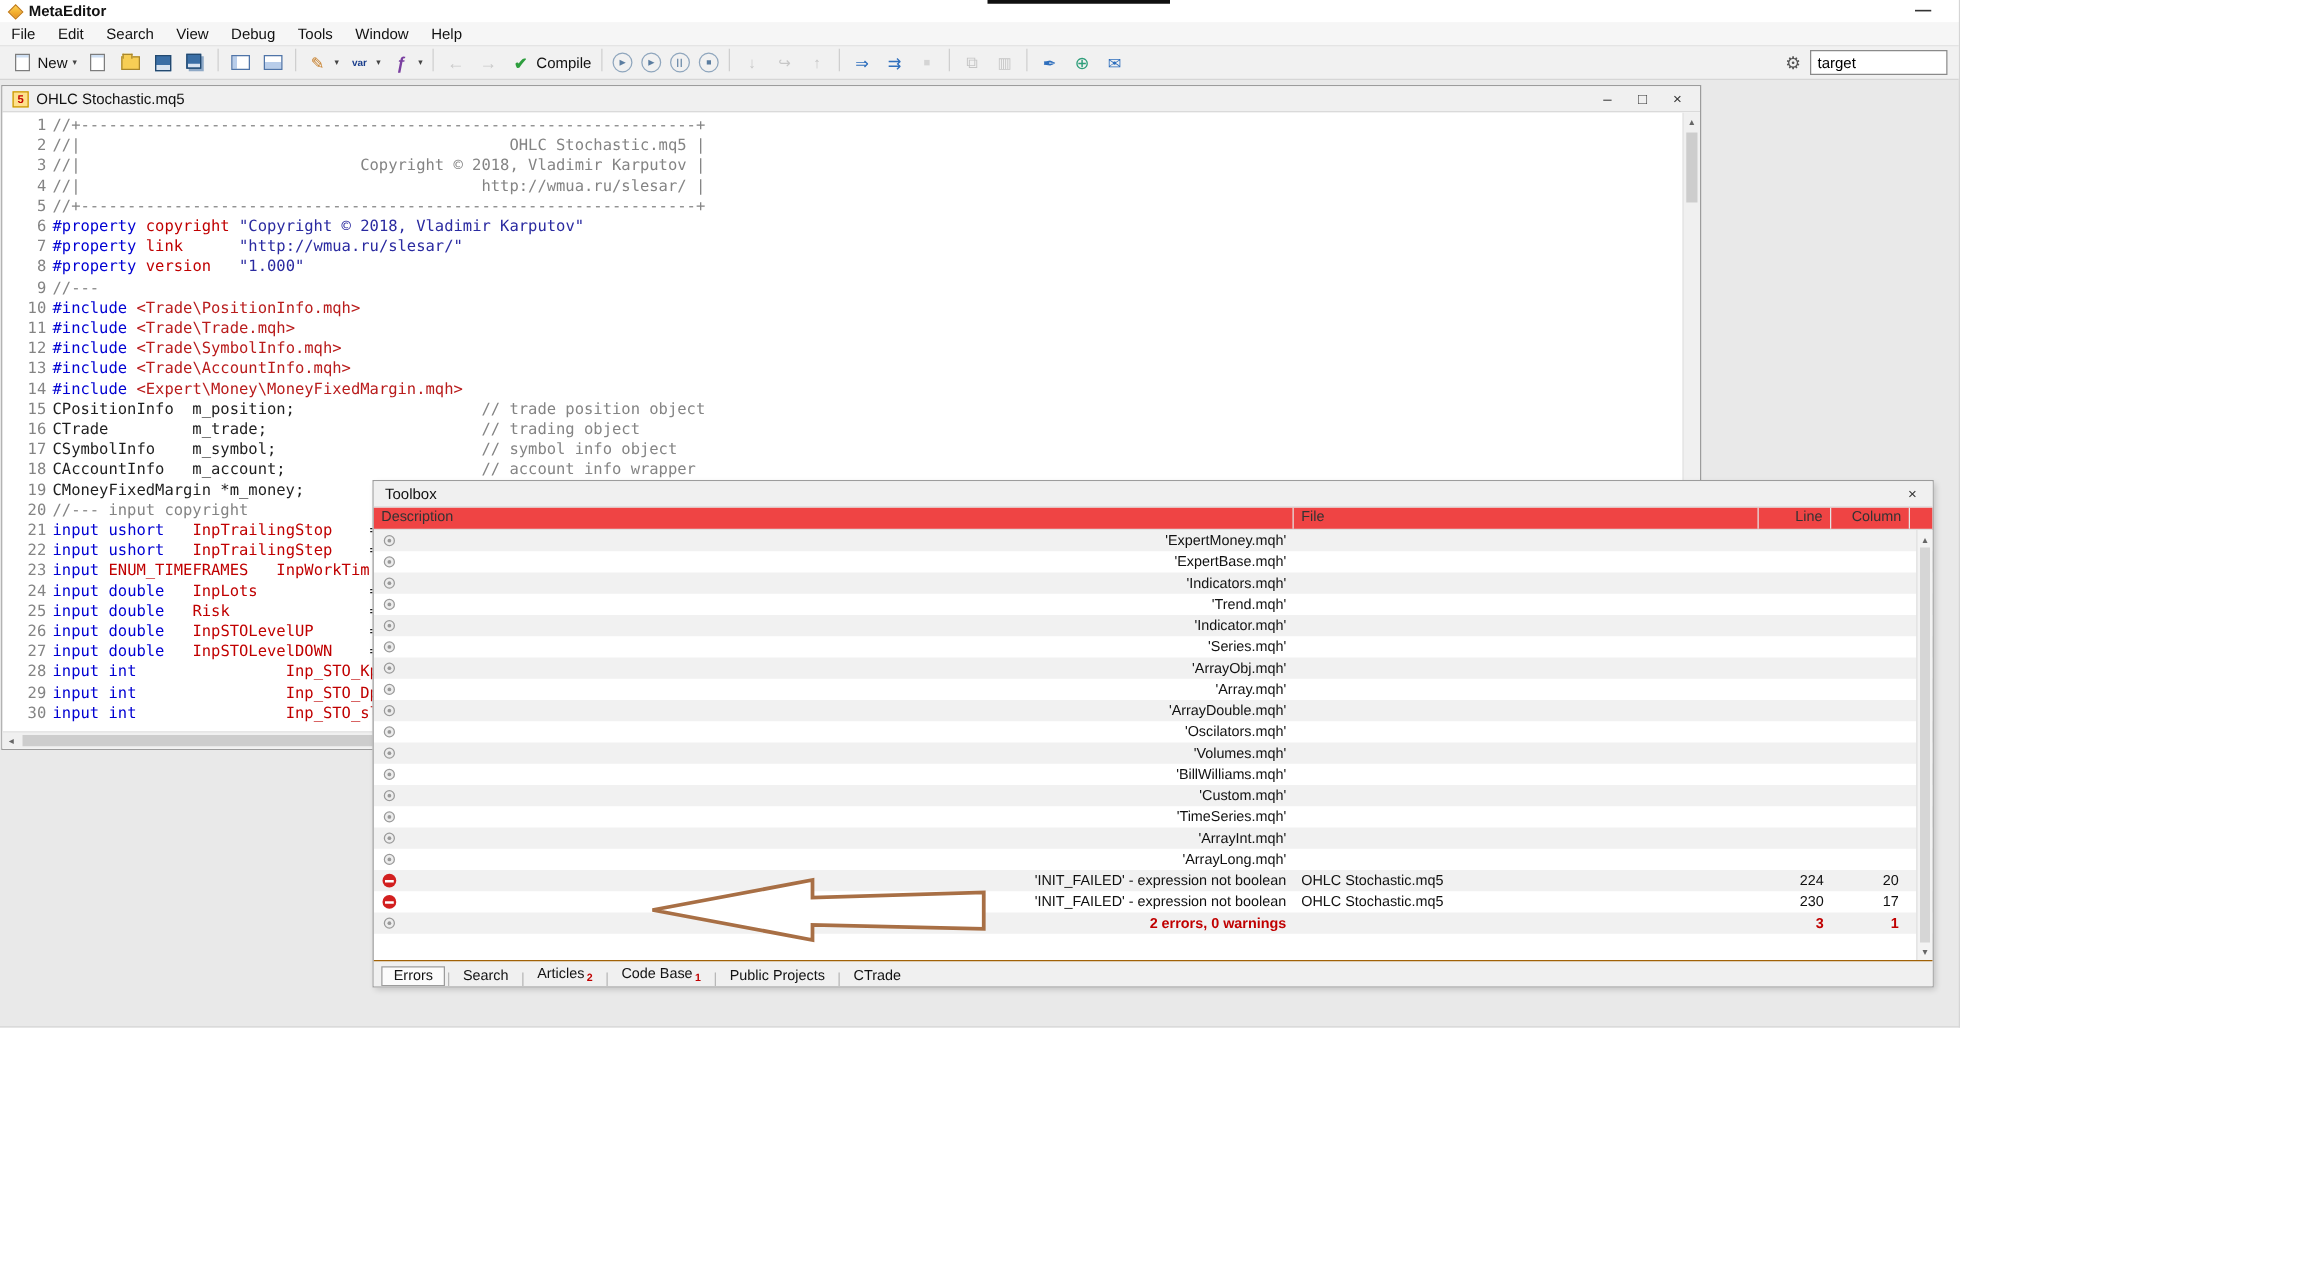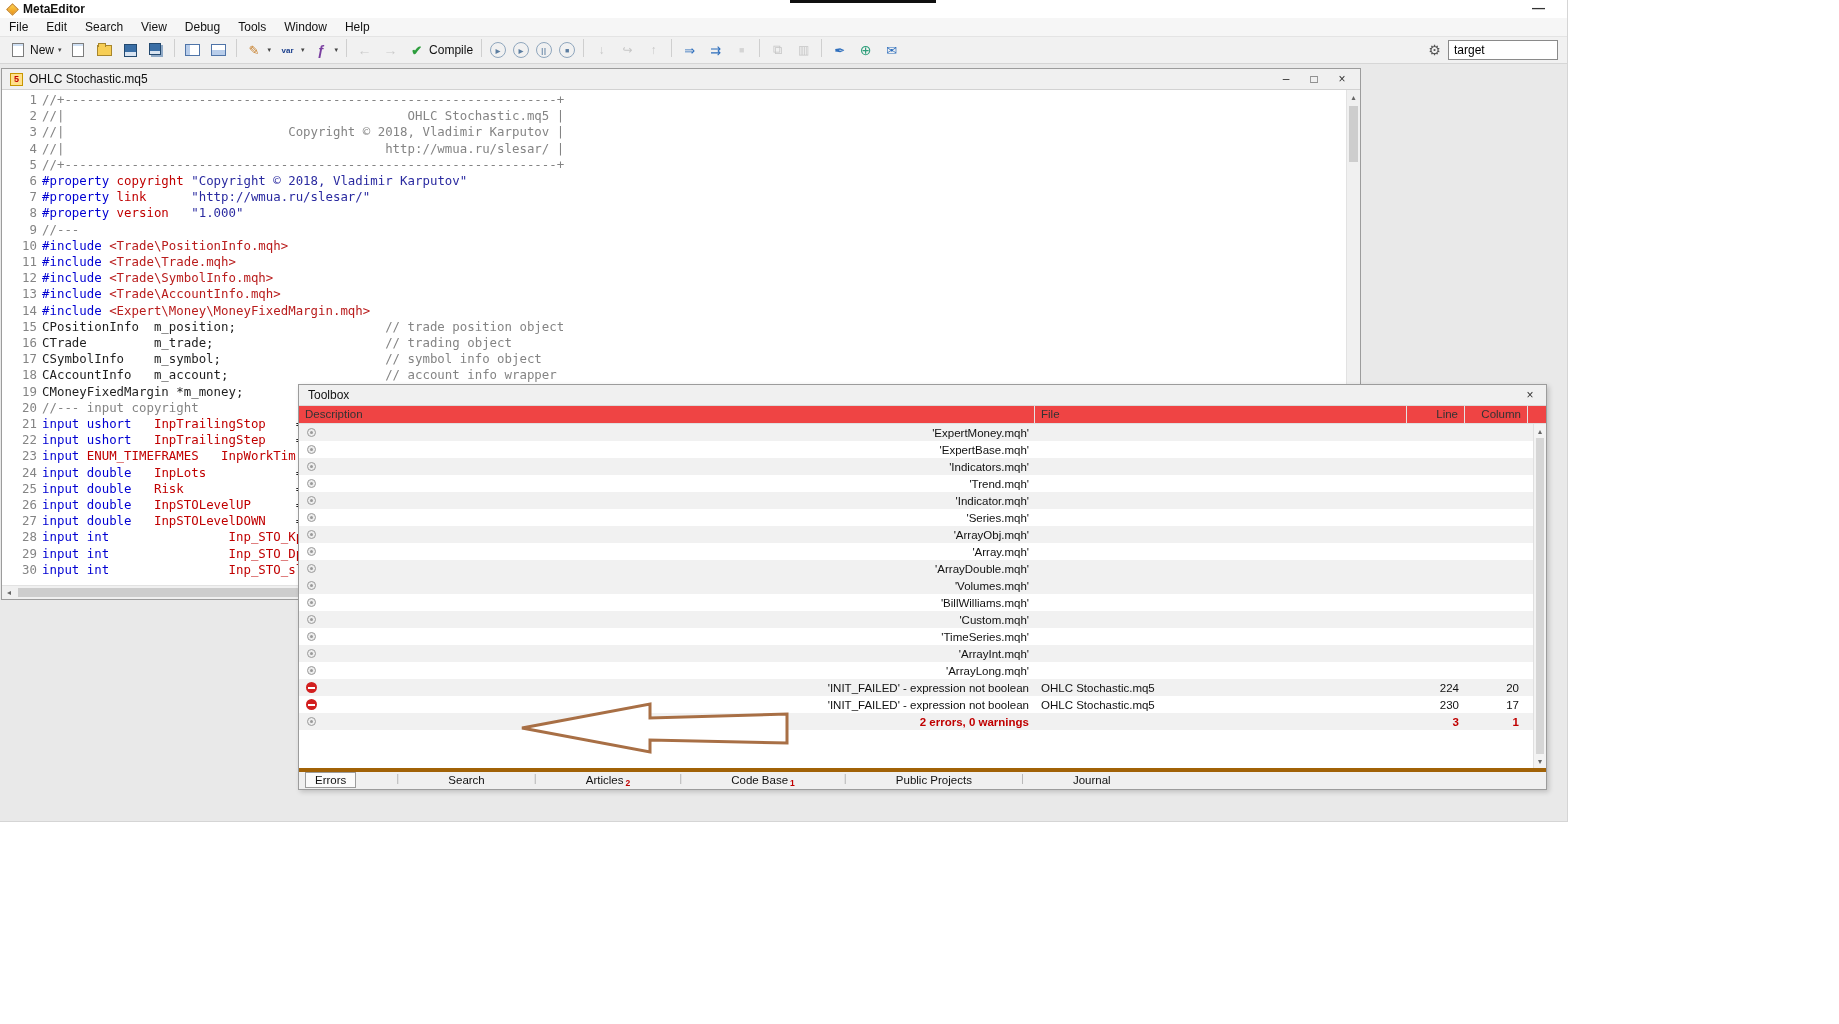--- a/index.html
+++ b/index.html
@@ -108,21 +108,21 @@
   .ric-err::after { content:""; position:absolute; left:2px; right:2px; top:4.5px; height:2px; background:#fff; }
   .rdesc { width:712px; padding-right:6px; overflow:hidden; white-space:nowrap; flex:none;text-align:right; }
   .rfile { width:372px; padding:0 6px; flex:none; }
   .rline { width:58px; text-align:right; padding-right:6px; flex:none; }
   .rcol { width:63px; text-align:right; padding-right:9px; flex:none; }
   .row.sum .rdesc { color:#c00000; font-weight:bold; }
   .row.sum .rline, .row.sum .rcol { color:#c00000; font-weight:bold; }
   .tbx-vscroll { position:absolute; right:0; top:18px; bottom:0; width:13px; background:#f3f3f3; border-left:1px solid #e0e0e0; }
   .tbx-vscroll .v-thumb { top:14px; bottom:14px; height:auto; background:#d6d6d6; }
 
-  .tbx-tabs { height:21px; background:#f0f0f0; border-top:4px solid #a16207; display:flex; align-items:flex-start; padding:0 6px; font-size:11.5px; flex:none;gap:39px; }
+  .tbx-tabs { height:21px; background:#f0f0f0; border-top:1px solid #a16207; display:flex; align-items:flex-end; padding:0 6px; font-size:11.5px; flex:none; }
   .tab { padding:2px 9px; display:flex; align-items:flex-start; white-space:nowrap; }
   .tab.active { background:#fbfbfb; border:1px solid #9c9c9c; padding:1px 9px; }
   .tabsep { color:#b5b5b5; margin:0 1px; }
   .badge { font-size:8.5px; color:#c00000; margin-left:2px; margin-top:4px; font-weight:bold; }
 
   
   .arrow-annotation { position:absolute; left:505px; top:630px; width:300px; height:82px; z-index:60; pointer-events:none; }
 </style>
 </head>
 <body>
@@ -402,20 +402,29 @@
               </div>
               <div class="row alt">
                 <span class="ricw">
                   <span class="ric-inc"></span>
                 </span>
                 <span class="rdesc">'ArrayDouble.mqh'</span>
                 <span class="rfile"></span>
                 <span class="rline"></span>
                 <span class="rcol"></span>
               </div>
+              <div class="row">
+                <span class="ricw">
+                  <span class="ric-inc"></span>
+                </span>
+                <span class="rdesc">'Oscilators.mqh'</span>
+                <span class="rfile"></span>
+                <span class="rline"></span>
+                <span class="rcol"></span>
+              </div>
               <div class="row alt">
                 <span class="ricw">
                   <span class="ric-inc"></span>
                 </span>
                 <span class="rdesc">'Volumes.mqh'</span>
                 <span class="rfile"></span>
                 <span class="rline"></span>
                 <span class="rcol"></span>
               </div>
               <div class="row">
@@ -514,21 +523,21 @@
             <span class="tab">
               <span>Code Base</span>
               <span class="badge">1</span>
             </span>
             <span class="tabsep">|</span>
             <span class="tab">
               <span>Public Projects</span>
             </span>
             <span class="tabsep">|</span>
             <span class="tab">
-              <span>Journal</span>
+              <span>CTrade</span>
             </span>
           </div>
       </div>
 
       <svg class="arrow-annotation" viewBox="0 0 300 82">
         <polygon id="arrow-poly" points="17,34 145,10 145,24 282,20 282,49 145,46 145,58" fill="#ffffff" stroke="#a86f45" stroke-width="3"></polygon>
       </svg>
 
     </div>
   </div>

